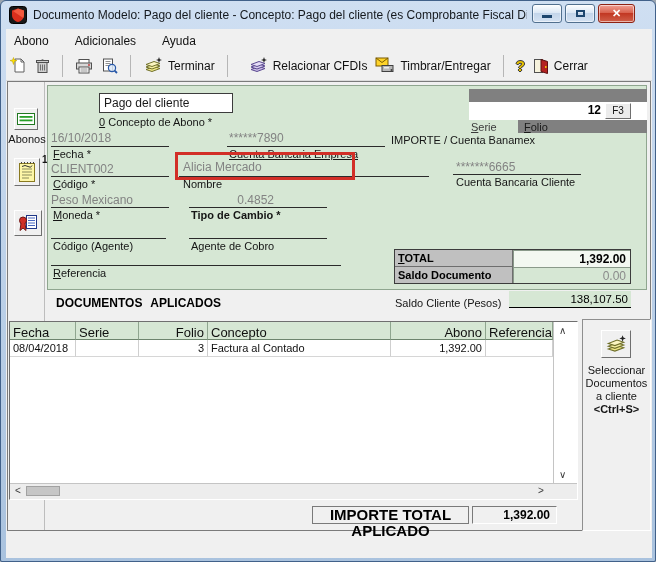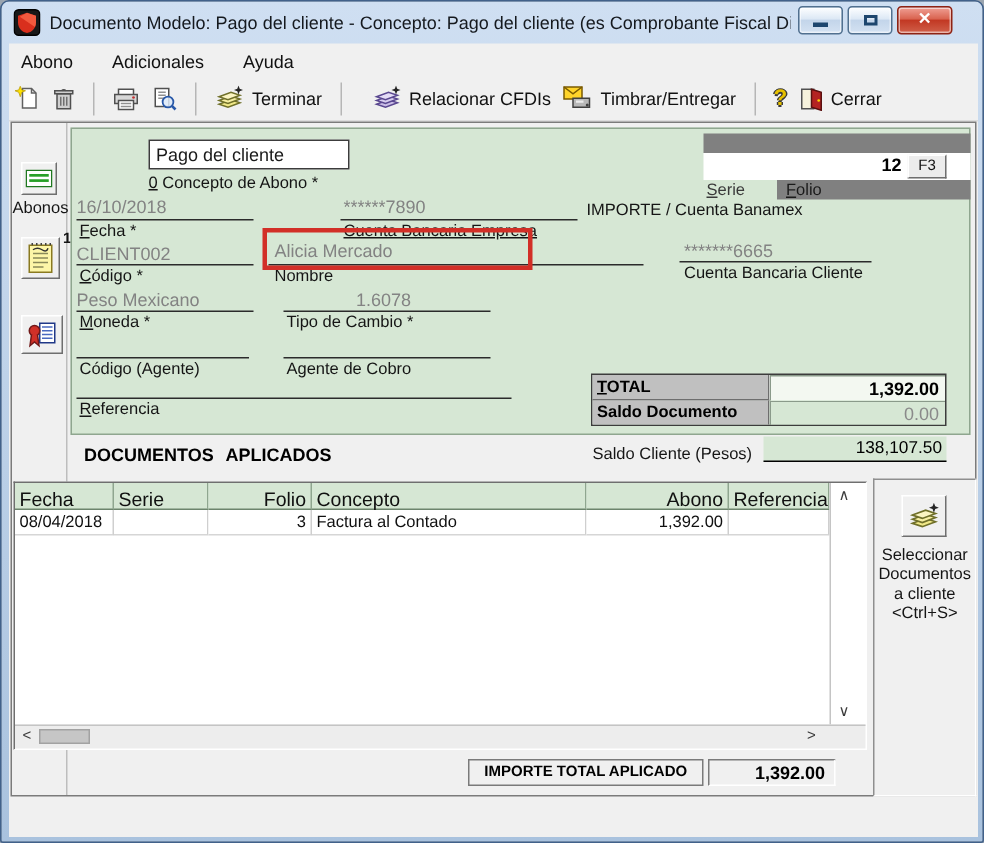--- a/index.html
+++ b/index.html
@@ -233,23 +233,23 @@
   <div class="annotation" style="left:174px;top:151px;width:180px;height:28px;"></div>
 
   <div class="val" style="left:455px;top:159px;">*******6665</div>
   <div class="ul" style="left:452px;top:173px;width:128px;"></div>
   <div class="lbl" style="left:455px;top:175px;">Cuenta Bancaria Cliente</div>
 
   <div class="val" style="left:50px;top:192px;">Peso Mexicano</div>
   <div class="ul" style="left:50px;top:206px;width:118px;"></div>
   <div class="lbl acc" style="left:52px;top:208px;">Moneda *</div>
 
-  <div class="val" style="left:188px;top:192px;width:85px;text-align:right;">1.6078</div>
+  <div class="val" style="left:188px;top:192px;width:85px;text-align:right;">0.4852</div>
   <div class="ul" style="left:188px;top:206px;width:138px;"></div>
-  <div class="lbl" style="left:190px;top:208px;">Tipo de Cambio *</div>
+  <div class="lbl" style="left:190px;top:208px;font-weight:bold;">Tipo de Cambio *</div>
 
   <div class="ul" style="left:50px;top:237px;width:115px;"></div>
   <div class="lbl" style="left:52px;top:239px;">Código (Agente)</div>
   <div class="ul" style="left:188px;top:237px;width:138px;"></div>
   <div class="lbl" style="left:190px;top:239px;">Agente de Cobro</div>
 
   <div class="ul" style="left:50px;top:264px;width:290px;"></div>
   <div class="lbl acc" style="left:52px;top:266px;">Referencia</div>
 
   <div class="abs" style="left:393px;top:248px;width:237px;height:35px;border:1px solid #3c3c3c;"></div>
@@ -295,20 +295,20 @@
         <polygon points="3,12.5 11,9.5 17,11.5 9,14.5" fill="#f0e887"></polygon>
         <polygon points="3,10 11,7 17,9 9,12" fill="#f6efa2"></polygon>
         <polygon points="3,7.5 11,4.5 17,6.5 9,9.5" fill="#fbf5c2"></polygon>
       </g>
       <polygon points="16,0 16.8,2.2 19,3 16.8,3.8 16,6 15.2,3.8 13,3 15.2,2.2" fill="#252525"></polygon>
     </svg>
   </div>
   <div class="lbl" style="left:581px;top:363px;width:69px;text-align:center;">Seleccionar</div>
   <div class="lbl" style="left:581px;top:376px;width:69px;text-align:center;">Documentos</div>
   <div class="lbl" style="left:581px;top:389px;width:69px;text-align:center;">a cliente</div>
-  <div class="lbl" style="left:581px;top:402px;width:69px;text-align:center;">&lt;Ctrl+S&gt;</div>
+  <div class="lbl" style="left:581px;top:402px;width:69px;text-align:center;font-weight:bold;">&lt;Ctrl+S&gt;</div>
 
   <div class="abs" style="left:311px;top:505px;width:157px;height:18px;border:1px solid #7a7a7a;background:#f0f0f0;
-       font-size:10px;font-weight:bold;color:#000;text-align:center;line-height:16px;">IMPORTE TOTAL APLICADO</div>
+       font-size:15px;font-weight:bold;color:#000;text-align:center;line-height:16px;">IMPORTE TOTAL APLICADO</div>
   <div class="abs" style="left:471px;top:505px;width:85px;height:18px;border:1px solid;border-color:#7a7a7a #fff #fff #7a7a7a;background:#f0f0f0;
        font-size:12px;font-weight:bold;color:#000;text-align:right;padding:1px 6px 0 0;">1,392.00</div>
 
 </div>
 
 </body></html>

